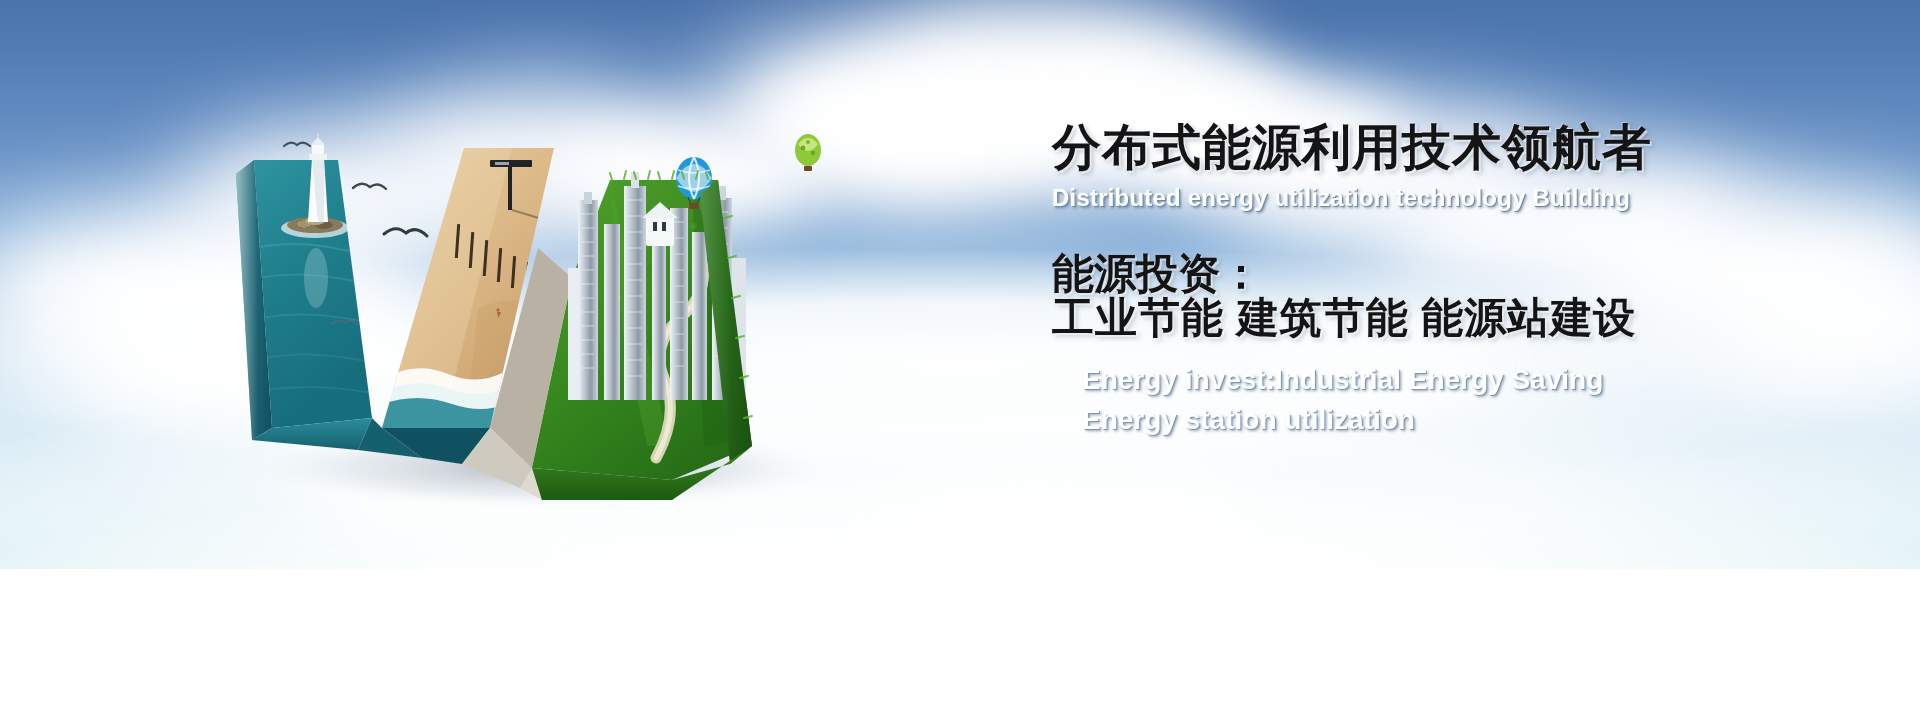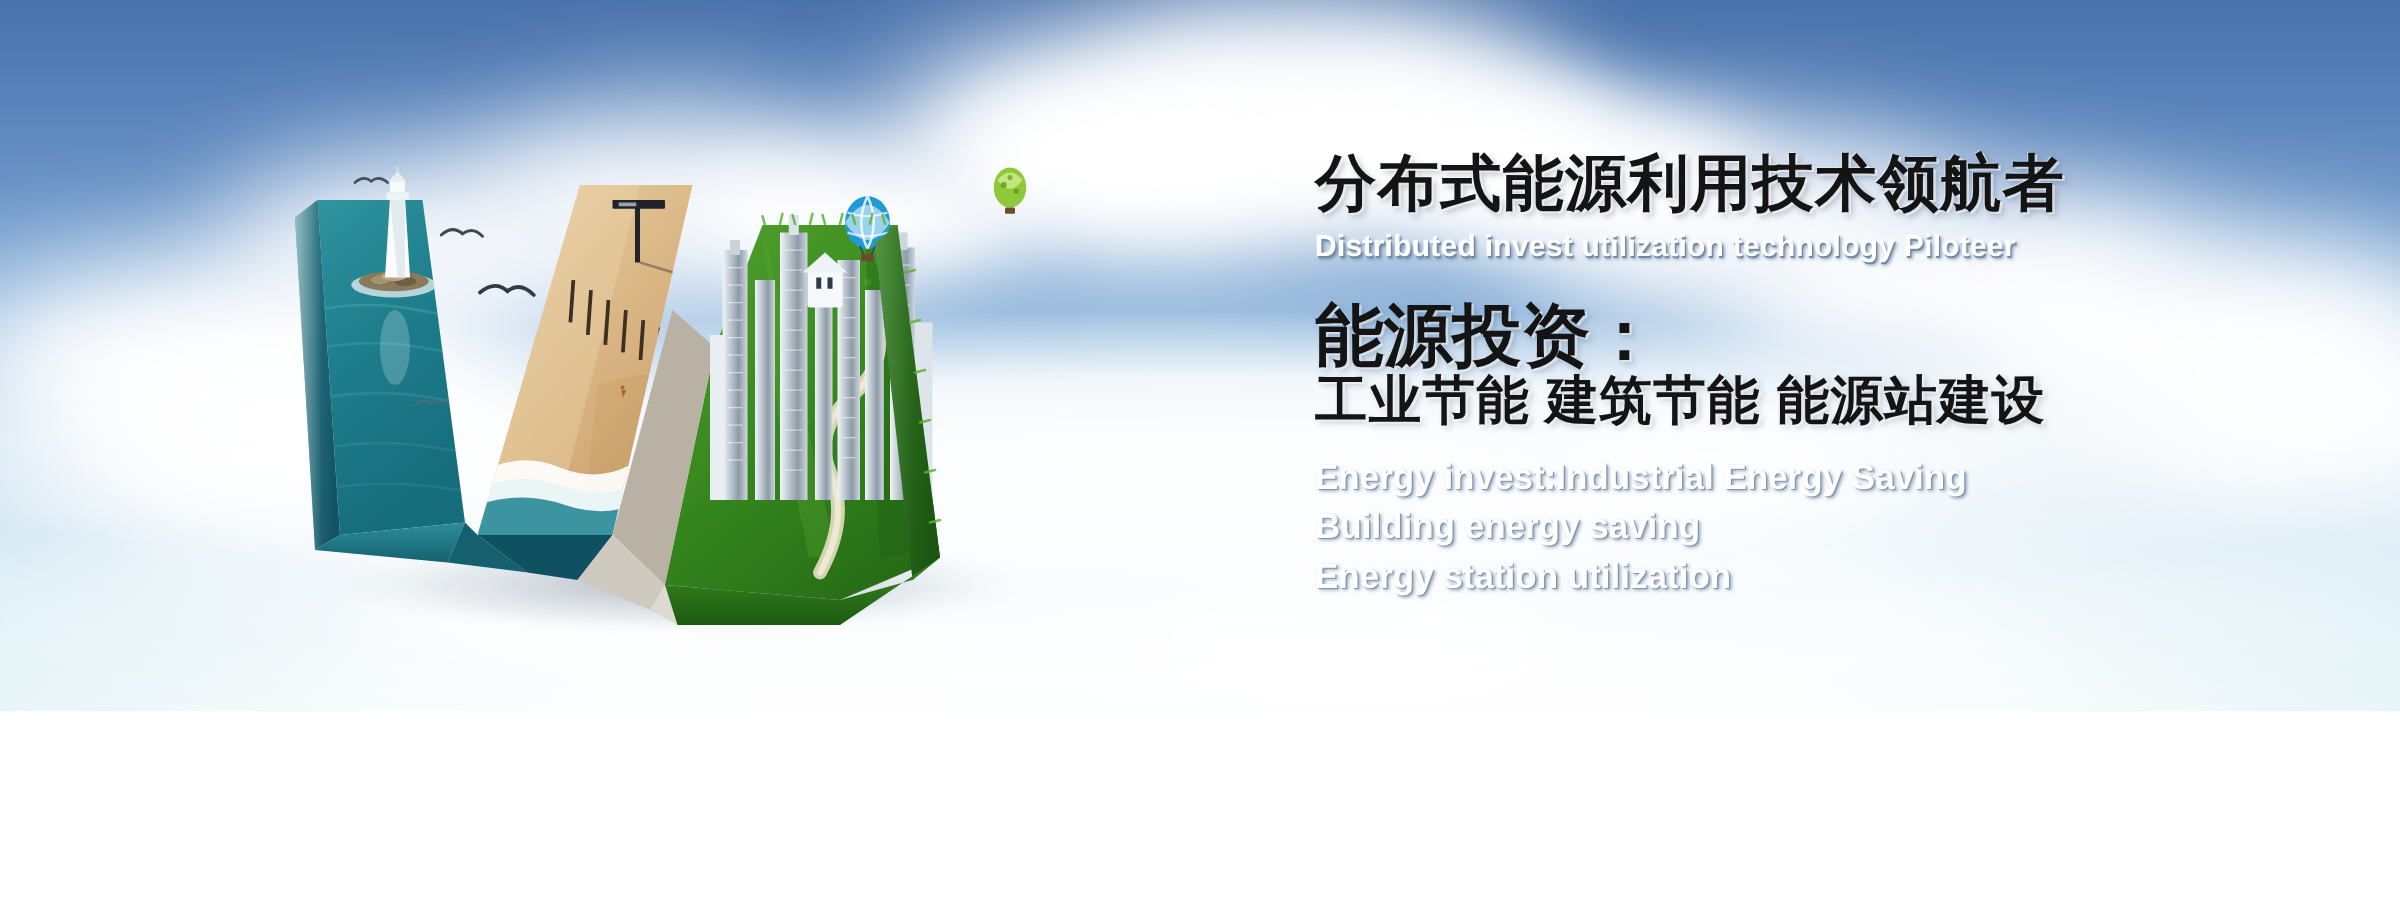--- a/index.html
+++ b/index.html
@@ -65,42 +65,42 @@
     font-style:normal;
     color:#ffffff;
     letter-spacing:.2px;
     white-space:nowrap;
     text-shadow:
       1px 1px 0 #6f8aa8,
       2px 2px 3px rgba(40,70,110,.55),
       0 0 2px rgba(255,255,255,.9);
   }
   .h2-cn{
-    margin-top:28px;
-    font-size:55px;
+    margin-top:40px;
+    font-size:42px;
     font-weight:bold;
     color:#141414;
     line-height:1.05;
     white-space:nowrap;
     text-shadow:
       2px 2px 0 rgba(255,255,255,.5),
       3px 3px 5px rgba(60,80,110,.3);
   }
   .h3-cn{
     font-size:42px;
     font-weight:bold;
     color:#141414;
     letter-spacing:1px;
     line-height:1.05;
     white-space:nowrap;
     text-shadow:
       2px 2px 0 rgba(255,255,255,.5),
       3px 3px 5px rgba(60,80,110,.3);
   }
-  .en-list{margin-top:20px;}
+  .en-list{margin-top:20px;margin-left:30px;}
   .en-line{
     font-size:28px;
     font-weight:bold;
     color:#ffffff;
     line-height:1.42;
     white-space:nowrap;
     text-shadow:
       1px 1px 0 #7f97b2,
       2px 2px 3px rgba(40,70,110,.5),
       0 0 2px rgba(255,255,255,.85);
@@ -391,26 +391,25 @@
           <path d="M492,90 l8,-2 M496,130 l8,-2 M500,170 l8,-2 M504,210 l8,-2 M508,250 l8,-2 M512,290 l8,-2"></path>
         </g>
       </g>
     </svg>
   </div>
 
   <div class="copy">
 
     <div class="h-cn">分布式能源利用技术领航者</div>
 
-    <div class="sub-en">Distributed invest utilization technology Piloteer</div>
+    <div class="sub-en">Distributed energy utilization technology Building</div>
 
     <div class="h2-cn">能源投资：</div>
 
     <div class="h3-cn">工业节能  建筑节能  能源站建设</div>
 
     <div class="en-list">
       <div class="en-line">Energy invest:Industrial Energy Saving</div>
-      <div class="en-line">Building energy saving</div>
       <div class="en-line">Energy station utilization</div>
     </div>
   </div>
 
 </div>
 
 </body></html>

